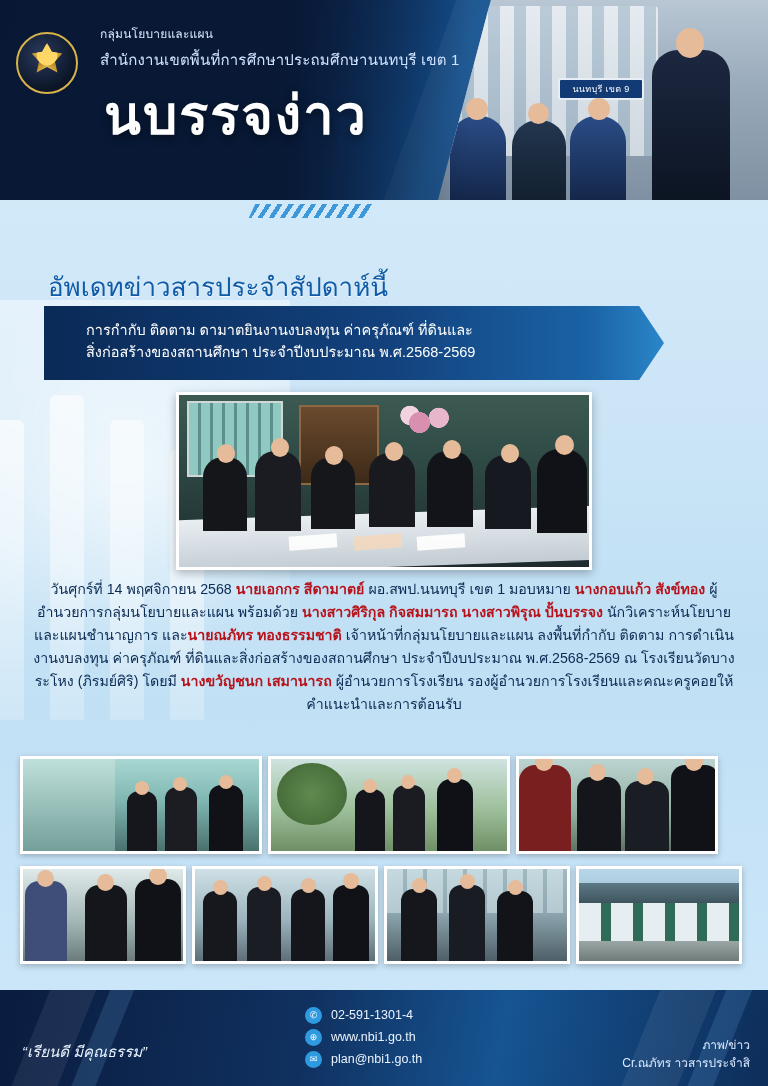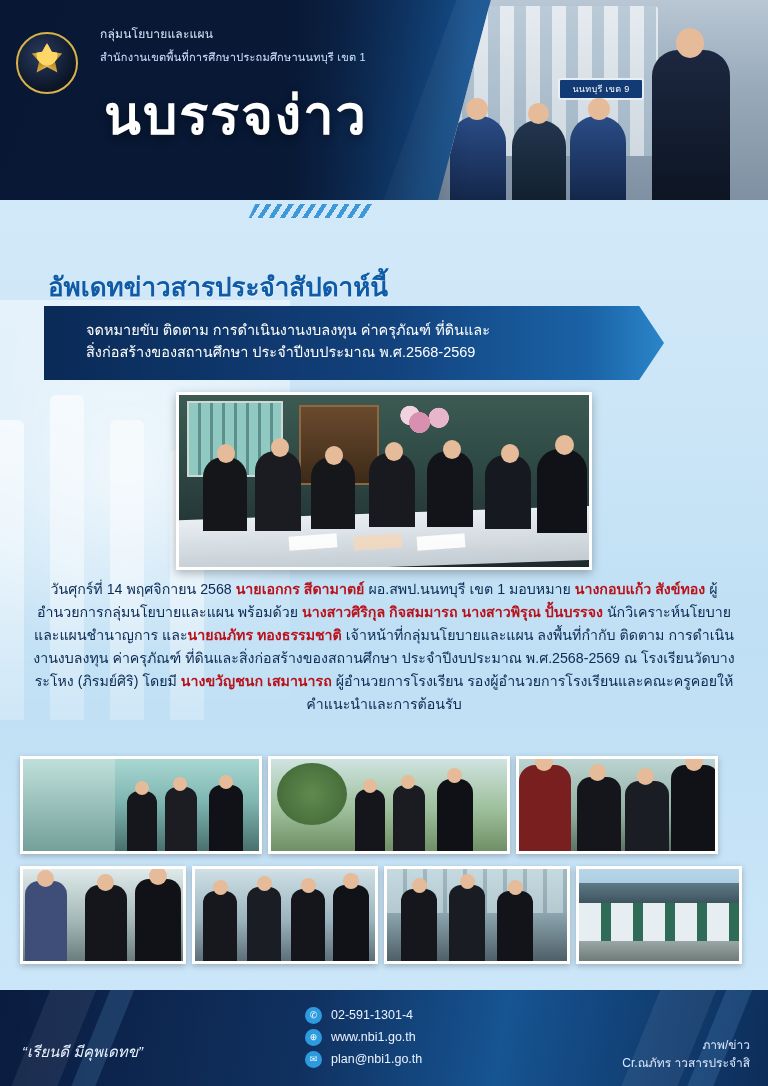--- a/index.html
+++ b/index.html
@@ -118,21 +118,21 @@
 
   .hdr-line1, .hdr-line2 {
     position: absolute;
     left: 100px;
     color: #dbe9ff;
     font-size: 12px;
     letter-spacing: .2px;
     white-space: nowrap;
   }
   .hdr-line1 { top: 24px; }
-  .hdr-line2 { top: 48px; font-size: 11px; color: #cfe2ff; }
+  .hdr-line2 { top: 48px; font-size: 15px; color: #cfe2ff; }
   .hdr-title {
     position: absolute;
     left: 104px; top: 72px;
     color: #ffffff;
     font-size: 54px;
     font-weight: bold;
     letter-spacing: 2px;
     text-shadow: 0 3px 10px rgba(0,0,0,.45);
     white-space: nowrap;
   }
@@ -157,21 +157,21 @@
     background: repeating-linear-gradient(100deg, #2d8fd6 0 5px, rgba(0,0,0,0) 5px 11px);
     transform: skewX(-25deg);
     opacity: .9;
   }
 
   .subtitle {
     position: absolute;
     left: 48px; top: 266px;
     color: #0f5ba8;
     font-size: 26px;
-    font-weight: bold;
+    font-weight: normal;
     text-shadow: 0 1px 0 rgba(255,255,255,.8);
     white-space: nowrap;
   }
 
   
   .headline-box {
     position: absolute;
     left: 44px; top: 306px;
     width: 620px; height: 74px;
     background: linear-gradient(90deg, #0a2a57 0%, #12417c 55%, #1a63a6 88%, #2a86c9 100%);
@@ -321,21 +321,21 @@
     <div class="hdr-line1">กลุ่มนโยบายและแผน</div>
     <div class="hdr-line2">สำนักงานเขตพื้นที่การศึกษาประถมศึกษานนทบุรี เขต 1</div>
     <div class="hdr-title">นบรรจง่าว</div>
   </div>
 
   <div class="issue-deco"></div>
 
   <div class="subtitle">อัพเดทข่าวสารประจำสัปดาห์นี้</div>
 
   <div class="headline-box">
-    <div>จดหมายขับ ติดตาม การดำเนินงานงบลงทุน ค่าครุภัณฑ์ ที่ดินและ</div>
+    <div>การกำกับ ติดตาม ดามาตยินงานงบลงทุน ค่าครุภัณฑ์ ที่ดินและ</div>
     <div>สิ่งก่อสร้างของสถานศึกษา ประจำปีงบประมาณ พ.ศ.2568-2569</div>
   </div>
 
   <div class="main-photo">
     <div class="mp-wall"></div>
     <div class="mp-window"></div>
     <div class="mp-cabinet"></div>
     <div class="mp-flower"></div>
     <div class="mp-table"></div>
     <div class="mp-paper" style="left:110px;"></div>
@@ -449,21 +449,21 @@
       <div class="row">
         <span class="cicon">⊕</span>
         <span>www.nbi1.go.th</span>
       </div>
       <div class="row">
         <span class="cicon">✉</span>
         <span>plan@nbi1.go.th</span>
       </div>
     </div>
 
-    <div class="motto">“เรียนดี มีคุพเดทข”</div>
+    <div class="motto">“เรียนดี มีคุณธรรม”</div>
 
     <div class="credit">
       <div>ภาพ/ข่าว</div>
       <div>Cr.ณภัทร าวสารประจำสิ</div>
     </div>
   </div>
 
 </div>
 
 </body></html>

